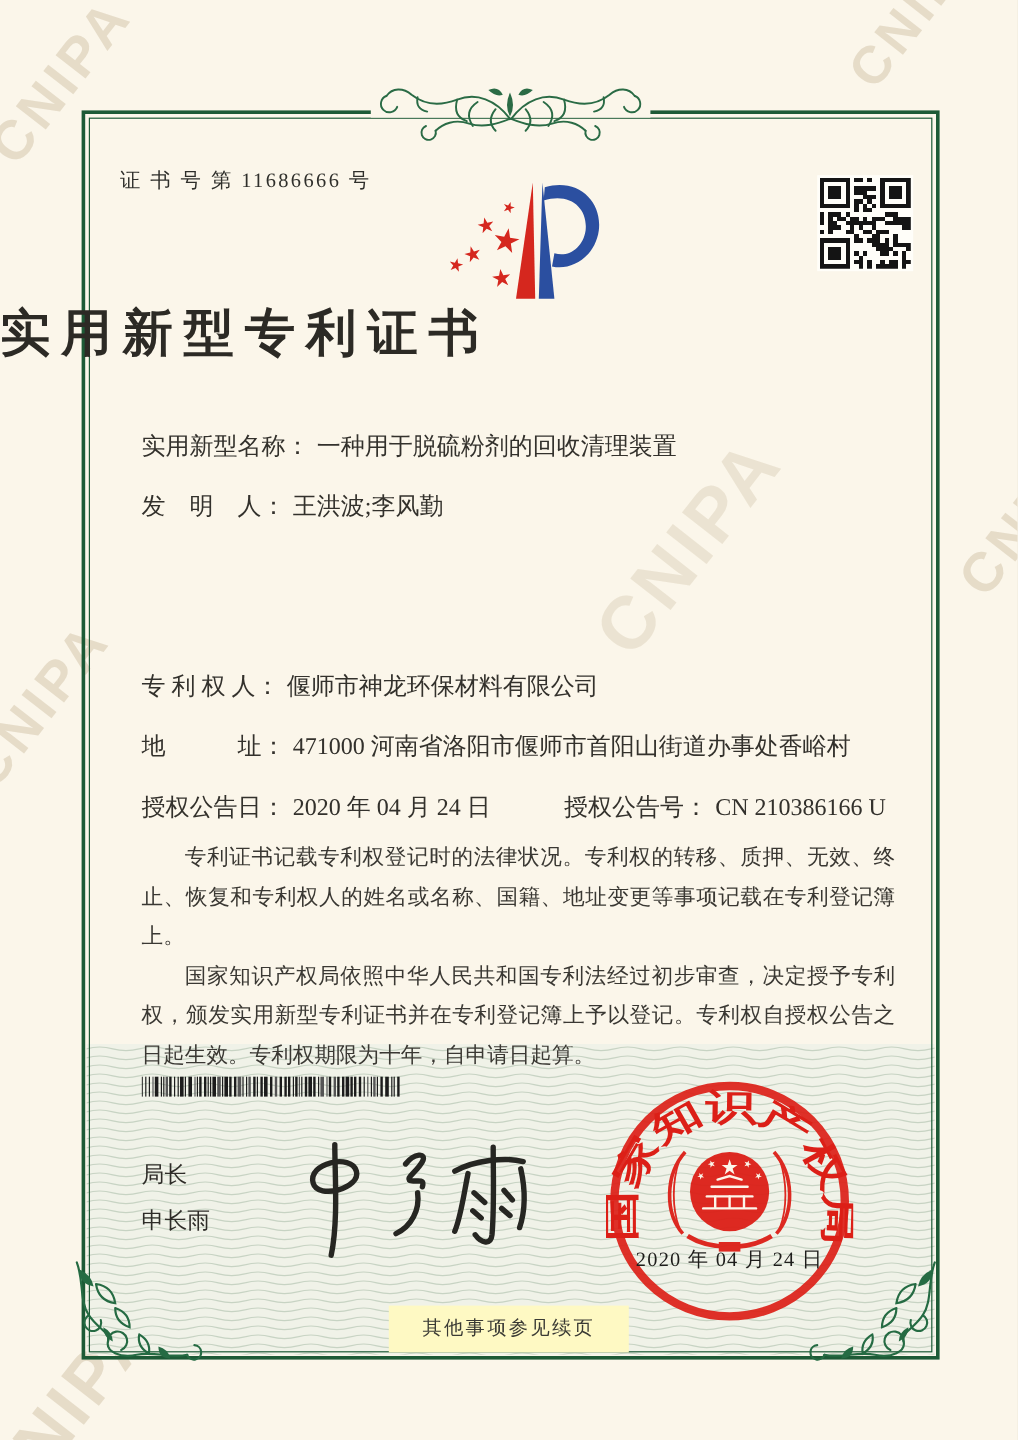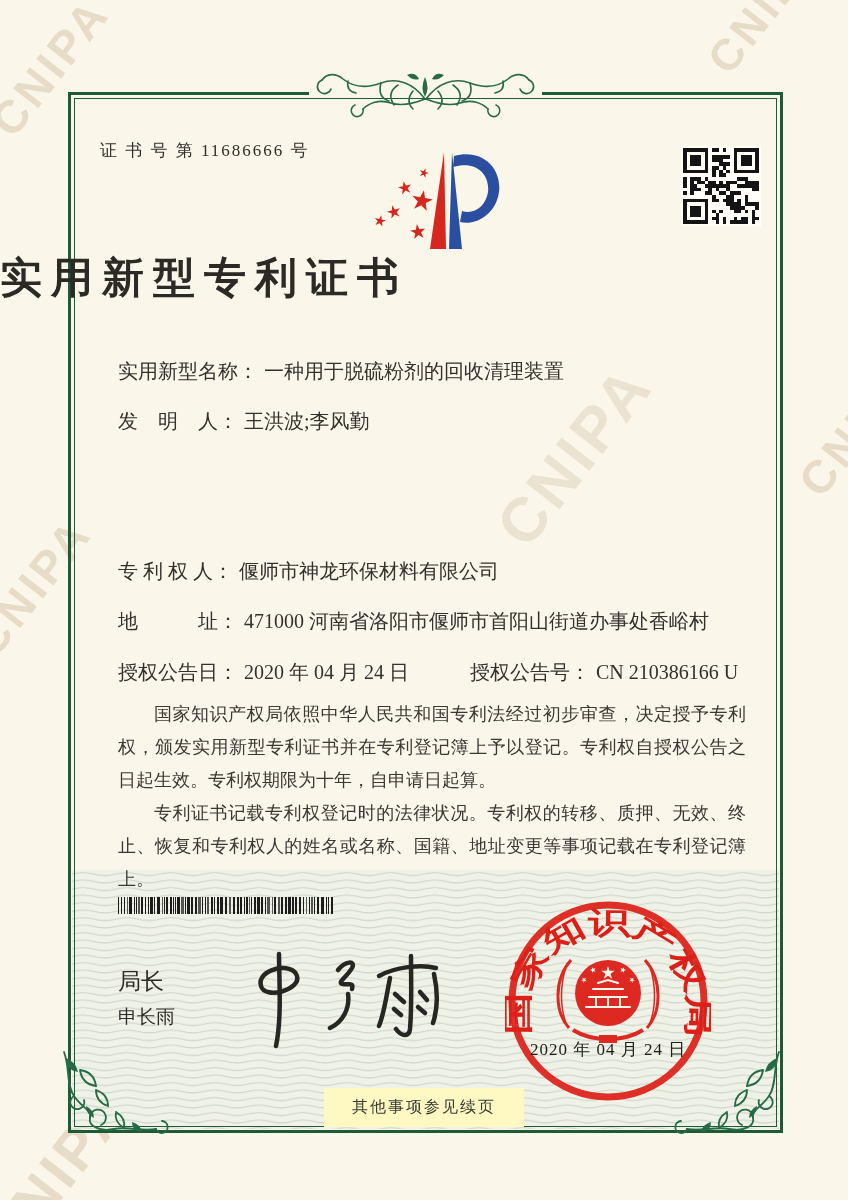--- a/index.html
+++ b/index.html
@@ -35,21 +35,21 @@
   .flabel{display:inline-block;}
   .fvalue{margin-left:6px;}
   .grant2{margin-left:56px;}
 
   #paragraphs{position:absolute;left:118px;top:698px;width:628px;z-index:4;}
   #paragraphs p{margin:0;font-size:18px;line-height:33px;text-align:justify;
       text-indent:2em;color:#3a3833;}
 
   #barcode{position:absolute;left:118px;top:897px;z-index:4;}
 
-  #signer-title{left:118px;top:966px;font-size:23px;color:#2e2c28;}
+  #signer-title{left:118px;top:966px;font-size:19px;color:#2e2c28;}
   #signer-name{left:118px;top:1004px;font-size:19px;color:#2e2c28;text-align:right;}
   #signature{position:absolute;left:243px;top:946px;z-index:5;}
 
   #seal{position:absolute;left:505px;top:898px;z-index:5;}
   #seal-date{left:508px;top:1038px;width:200px;text-align:center;font-size:17px;
       letter-spacing:1px;color:#1e1d1b;z-index:6;}
 
   #page-info{left:4px;right:0;top:1096px;text-align:center;font-size:15px;
       letter-spacing:2px;color:#0f172a;}
   #continuation{position:absolute;left:50%;transform:translateX(-50%);top:1088px;
@@ -403,22 +403,22 @@
   </div>
   <div class="field" style="top:608px">
     <span class="flabel">地　　　址：</span><span class="fvalue">471000 河南省洛阳市偃师市首阳山街道办事处香峪村</span>
   </div>
   <div class="field" style="top:659px">
     <span class="flabel">授权公告日：</span><span class="fvalue">2020 年 04 月 24 日</span>
     <span class="flabel grant2">授权公告号：</span><span class="fvalue">CN 210386166 U</span>
   </div>
 
   <div id="paragraphs">
+    <p>专利证书记载专利权登记时的法律状况。专利权的转移、质押、无效、终止、恢复和专利权人的姓名或名称、国籍、地址变更等事项记载在专利登记簿上。</p>
     <p>国家知识产权局依照中华人民共和国专利法经过初步审查，决定授予专利权，颁发实用新型专利证书并在专利登记簿上予以登记。专利权自授权公告之日起生效。专利权期限为十年，自申请日起算。</p>
-    <p>专利证书记载专利权登记时的法律状况。专利权的转移、质押、无效、终止、恢复和专利权人的姓名或名称、国籍、地址变更等事项记载在专利登记簿上。</p>
   </div>
 
   <svg id="barcode" width="218" height="17">
       <rect x="0" y="0" width="1" height="17" fill="#1c1c1c"></rect>
       <rect x="3" y="0" width="1" height="17" fill="#1c1c1c"></rect>
       <rect x="6" y="0" width="1" height="17" fill="#1c1c1c"></rect>
       <rect x="9" y="0" width="1" height="17" fill="#555"></rect>
       <rect x="11" y="0" width="3" height="17" fill="#1c1c1c"></rect>
       <rect x="16" y="0" width="1" height="17" fill="#1c1c1c"></rect>
       <rect x="18" y="0" width="1" height="17" fill="#1c1c1c"></rect>

